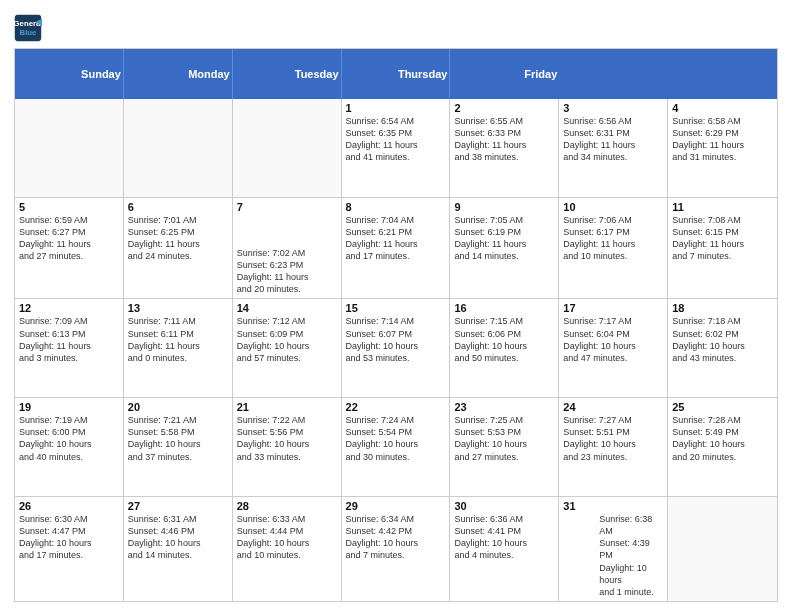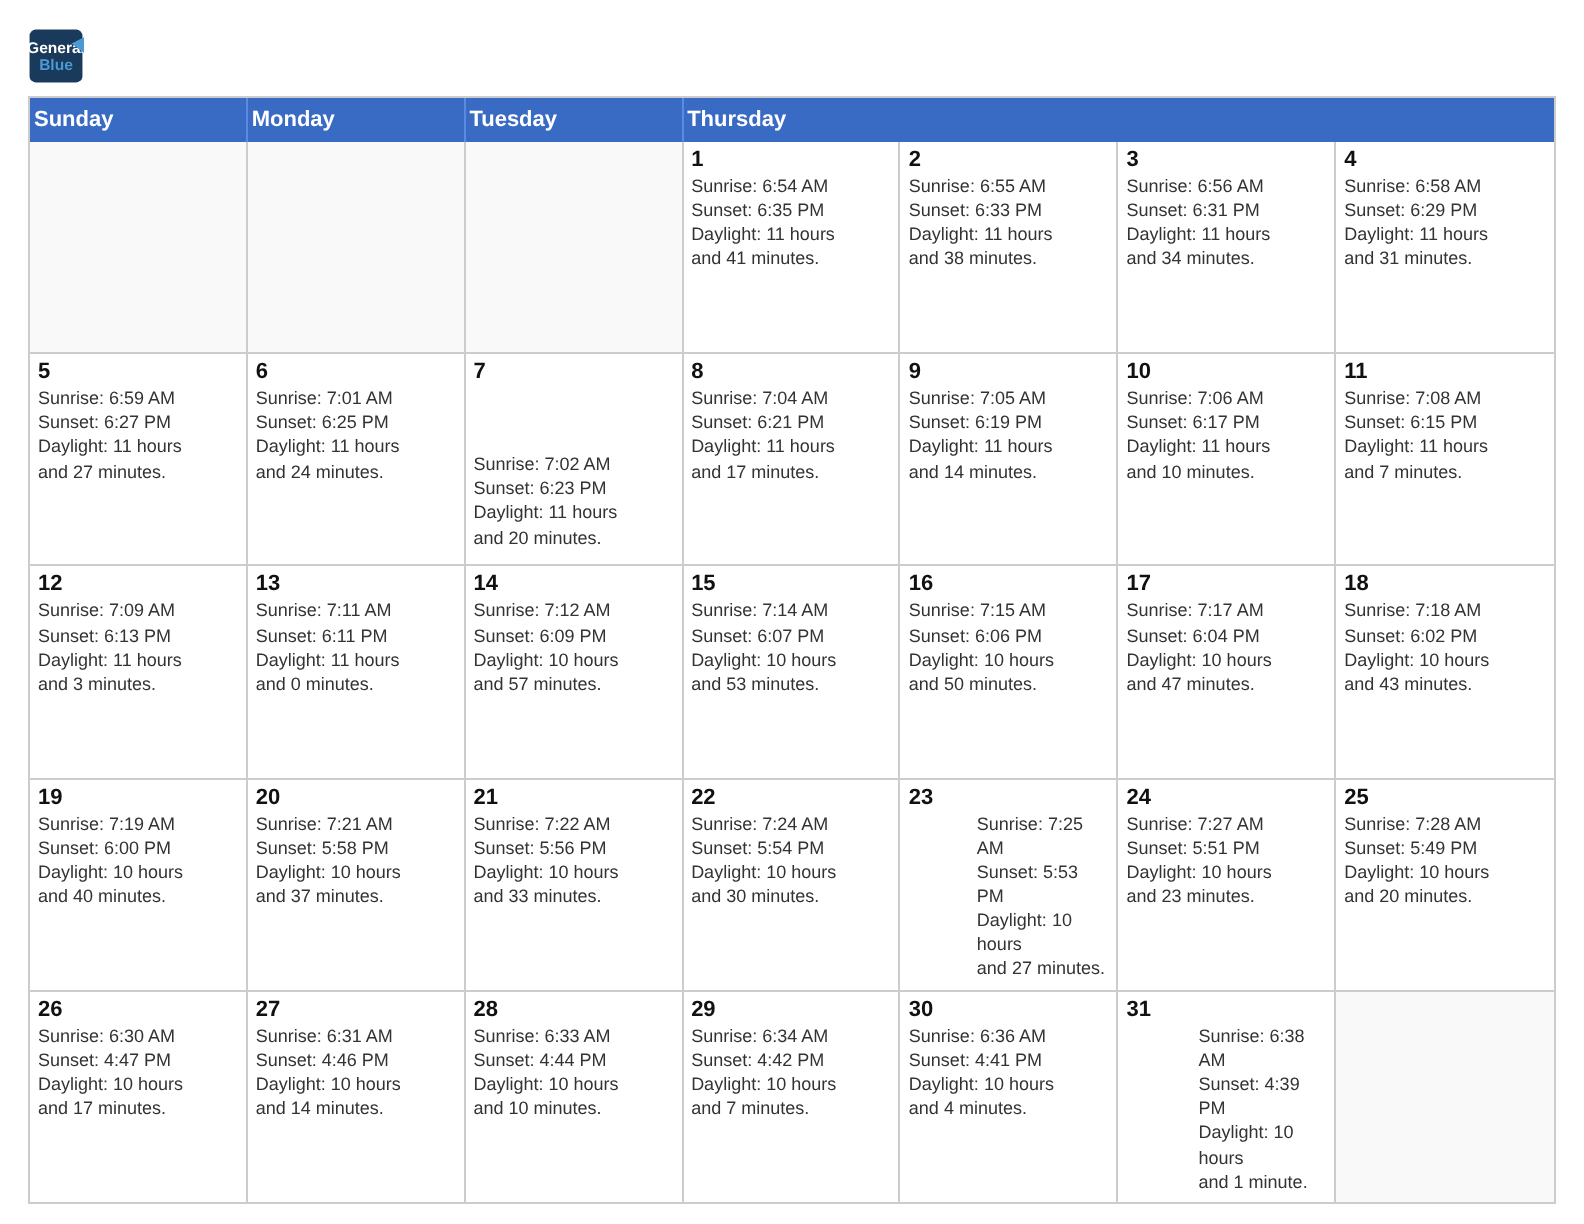--- a/index.html
+++ b/index.html
@@ -55,22 +55,22 @@
     }
     .cal-header {
       display: grid;
       grid-template-columns: repeat(7, 1fr);
       background: #3a6bc4;
     }
     .cal-header-cell {
       color: #fff;
       font-size: 11px;
       font-weight: bold;
-      text-align: left;
-      padding: 5px 2px;
+      text-align: right;
+      padding: 19px 2px;
       border-right: 1px solid #5a8be0;
     }
     .cal-header-cell:last-child {
       border-right: none;
     }
     .cal-body {
       flex: 1;
       display: flex;
       flex-direction: column;
     }
@@ -128,20 +128,21 @@
       <div class="location"></div>
     </div>
   </div>
 
   <div class="calendar">
     <div class="cal-header">
     <div class="cal-header-cell">Sunday</div>
         <div class="cal-header-cell">Monday</div>
         <div class="cal-header-cell">Tuesday</div>
         <div class="cal-header-cell">Thursday</div>
+        <div class="cal-header-cell">Friday</div>
       </div>
     <div class="cal-body">
     <div class="cal-row">
           <div class="cal-cell empty"></div>
           <div class="cal-cell empty"></div>
           <div class="cal-cell empty"></div>
           <div class="cal-cell">
             <div class="day-num">1</div>
             <div class="cell-info" style="white-space: pre-line;">Sunrise: 6:54 AM
 Sunset: 6:35 PM
@@ -296,21 +297,21 @@
           </div>
           <div class="cal-cell">
             <div class="day-num">22</div>
             <div class="cell-info" style="white-space: pre-line;">Sunrise: 7:24 AM
 Sunset: 5:54 PM
 Daylight: 10 hours
 and 30 minutes.</div>
           </div>
           <div class="cal-cell">
             <div class="day-num">23</div>
-            <div class="cell-info" style="white-space: pre-line; margin-left: 34px;">Sunrise: 7:25 AM
+            <div class="cell-info" style="white-space: pre-line;">Sunrise: 7:25 AM
 Sunset: 5:53 PM
 Daylight: 10 hours
 and 27 minutes.</div>
           </div>
           <div class="cal-cell">
             <div class="day-num">24</div>
             <div class="cell-info" style="white-space: pre-line;">Sunrise: 7:27 AM
 Sunset: 5:51 PM
 Daylight: 10 hours
 and 23 minutes.</div>

